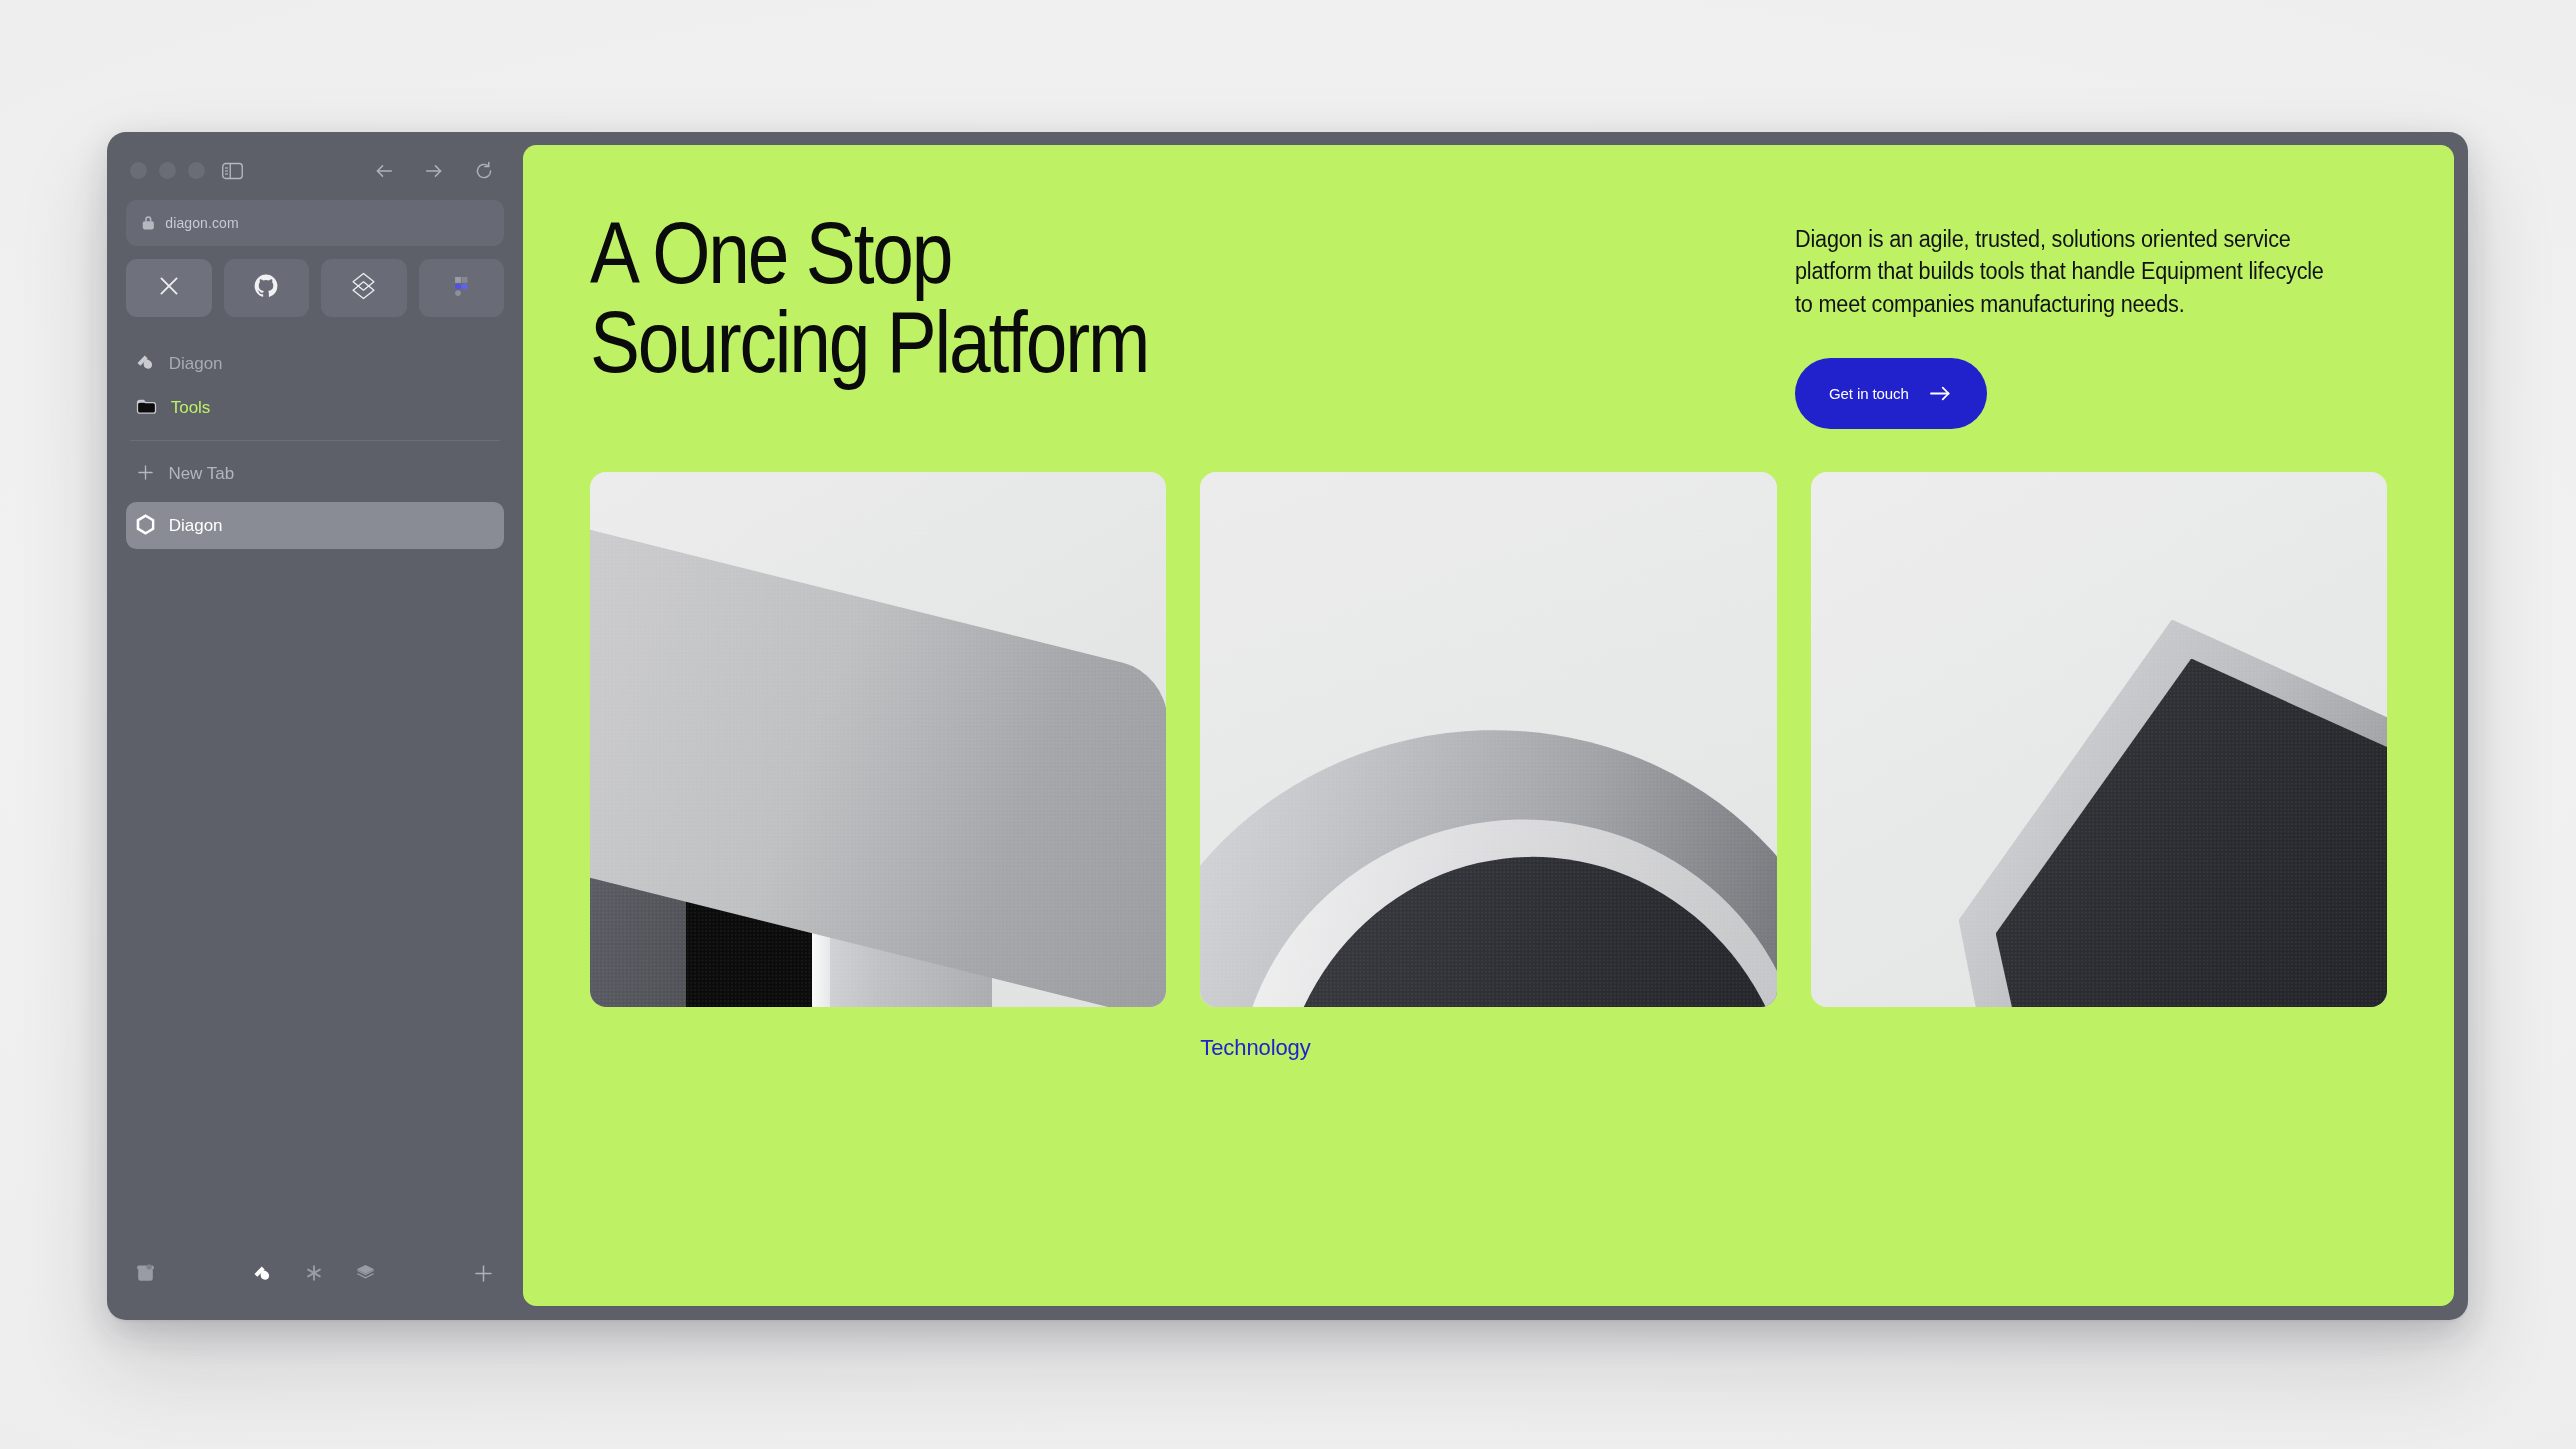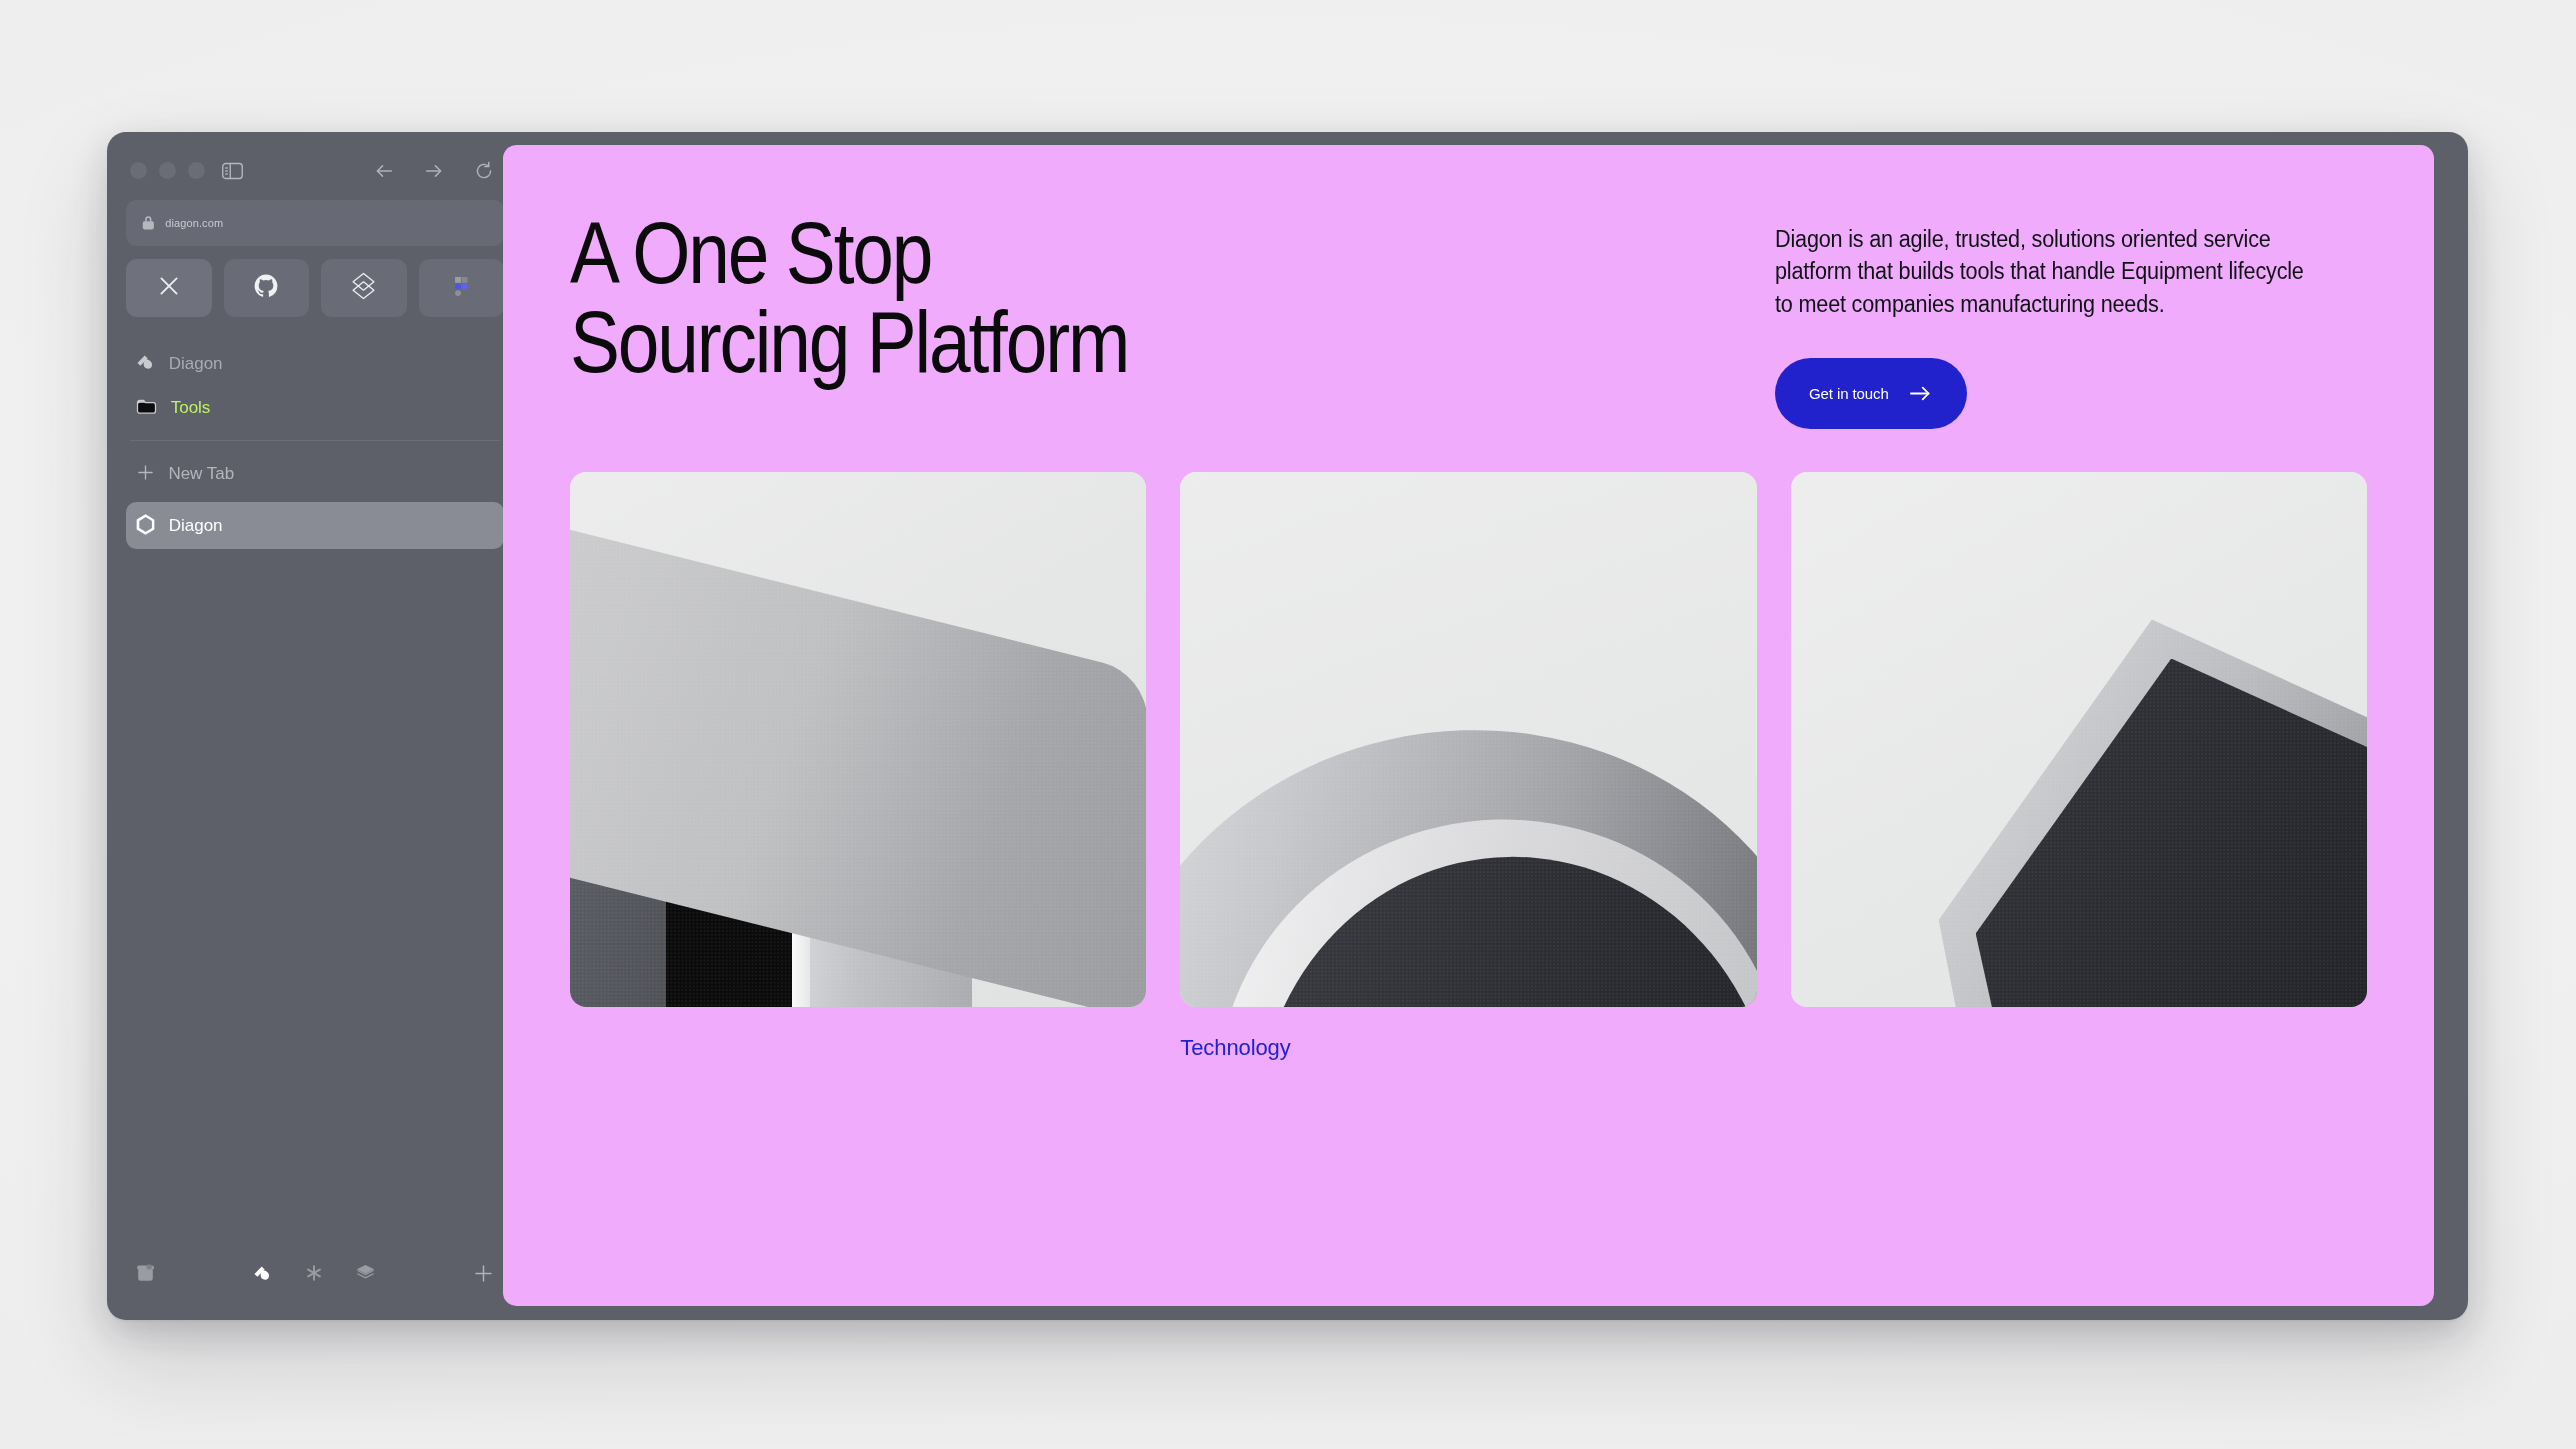--- a/index.html
+++ b/index.html
@@ -47,21 +47,21 @@
 
   .urlbar{
     margin-top:9px;
     height:46px; border-radius:10.4px;
     background:#676a75;
     display:flex; align-items:center; gap:10.4px;
     padding:0 16.3px;
   }
   .lock{ width:12.6px;height:15.5px; flex:none; }
   .url-text{
-    font-size:11px; color:#c9cad0; letter-spacing:0.1px;
+    font-size:14px; color:#c9cad0; letter-spacing:0.1px;
   }
 
   .pinned{
     margin-top:12.6px;
     display:grid; grid-template-columns:repeat(4,1fr); gap:12px;
   }
   .pin{
     height:58px; border-radius:11px; background:#696c77;
     display:flex; align-items:center; justify-content:center;
   }
@@ -105,23 +105,23 @@
     display:flex; align-items:center;
     padding:0 10.4px 13.3px 10.4px;
   }
   .bb-left{ display:flex; align-items:center; }
   .bb-mid{ margin:0 auto; display:flex; align-items:center; gap:33px; }
   .bb-right{ display:flex; align-items:center; }
 
   
   .content{
     position:absolute;
-    left:396px; top:13.3px;
+    left:416px; top:13.3px;
     width:1931px; height:1161px;
-    background:#f0abfc;
+    background:#bef264;
     border-radius:13.3px;
     overflow:hidden;
   }
 
   .hero{
     display:flex;
     padding:64px 74px 0 67px;
     gap:44px;
     align-items:flex-start;
   }

